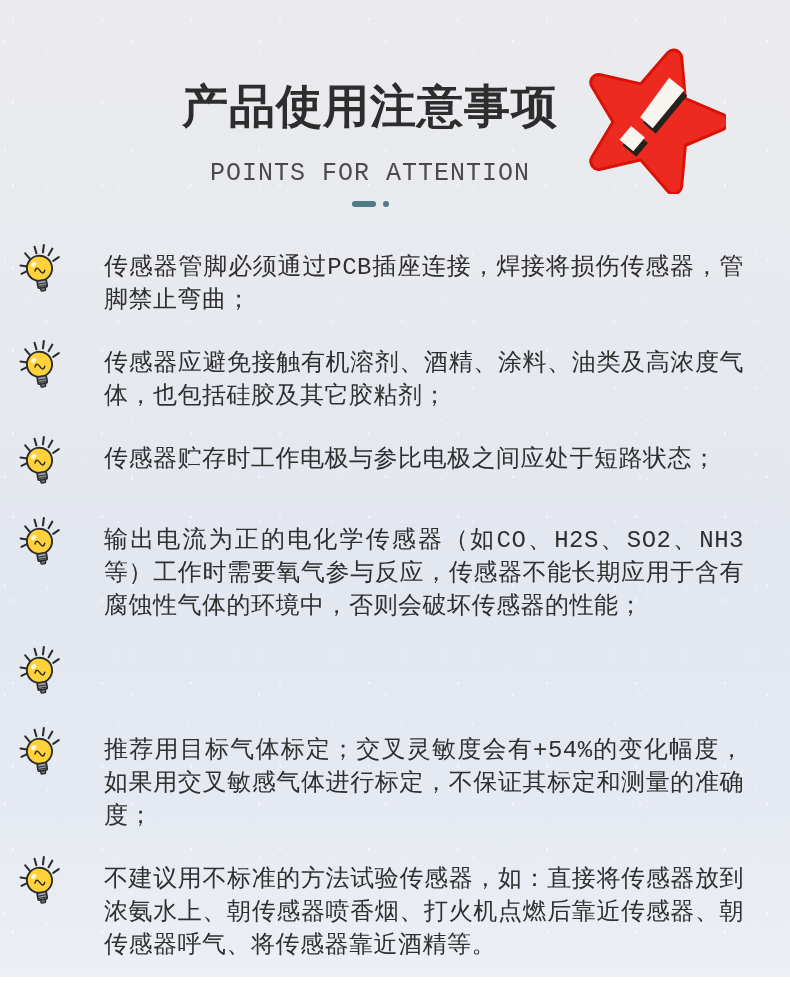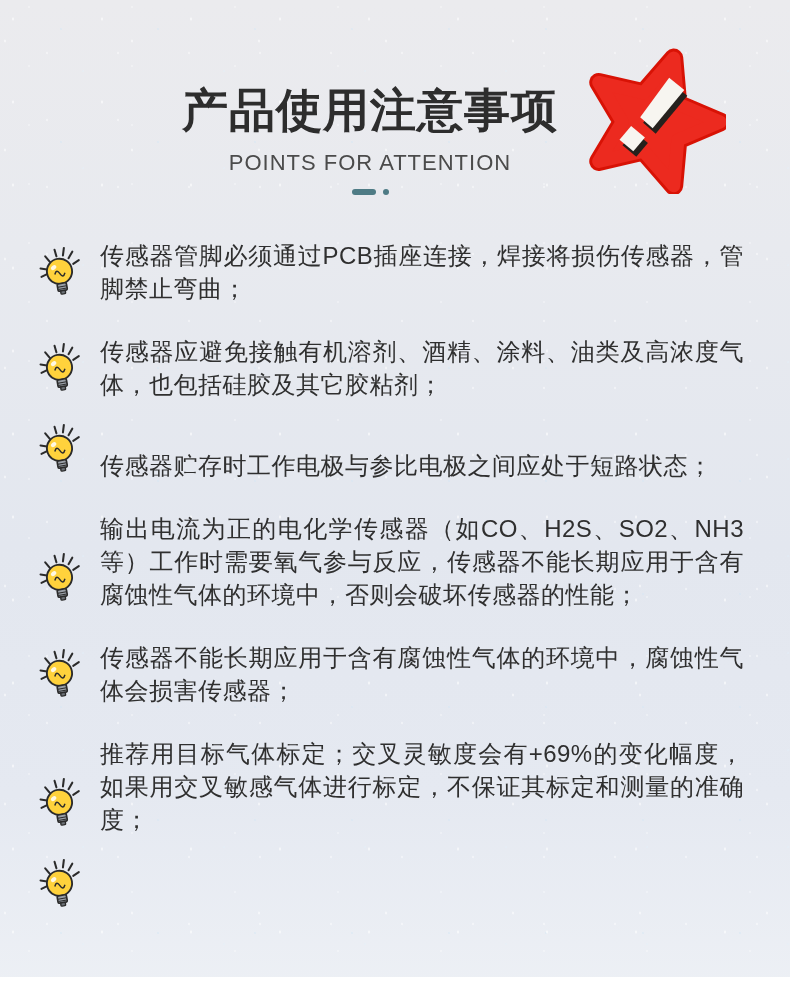--- a/index.html
+++ b/index.html
@@ -14,37 +14,38 @@
     background-image:
       radial-gradient(2px 2.8px at 13px 19px, rgba(255,255,255,.95), rgba(255,255,255,0) 75%),
       radial-gradient(1.6px 2.4px at 47px 53px, rgba(255,255,255,.85), rgba(255,255,255,0) 75%),
       radial-gradient(1.4px 2px at 29px 7px, rgba(255,255,255,.7), rgba(255,255,255,0) 75%),
       radial-gradient(1.9px 2.6px at 5px 41px, rgba(255,255,255,.9), rgba(255,255,255,0) 75%),
       radial-gradient(1.5px 2.2px at 61px 29px, rgba(210,230,245,.85), rgba(255,255,255,0) 75%),
       radial-gradient(1.3px 1.9px at 83px 71px, rgba(225,240,250,.8), rgba(255,255,255,0) 75%),
       linear-gradient(180deg, #ebebee 0%, #e8eaef 25%, #e3e7ef 55%, #e5e9f1 80%, #edf0f5 100%);
     background-size: 89px 83px, 71px 67px, 103px 59px, 127px 109px, 97px 113px, 141px 97px, 100% 100%;
     overflow: hidden;
+    font-family: Liberation Mono, monospace;
   }
   .header {
     position: relative;
     padding: 82px 120px 0 70px;
     text-align: center;
   }
   .title {
     margin: 0;
     font-size: 46px;
     line-height: 56px;
     font-weight: 700;
     letter-spacing: 1px;
     color: #2d2d2d;
   }
   .subtitle {
-    margin-top: 12px;
-    font-size: 22px;
+    margin-top: 21px;
+    font-size: 25px;
     letter-spacing: 1px;
     color: #4b4b4b;
   }
   .divider {
     margin-top: 13px;
     display: flex;
     align-items: center;
     justify-content: center;
     gap: 7px;
   }
@@ -64,23 +65,24 @@
     width: 146px; height: 150px;
   }
   .star svg { width: 100%; height: 100%; }
   .notes {
     list-style: none;
     margin: 44px 0 0 0;
     padding: 0;
   }
   .note {
     display: flex;
-    align-items: flex-end;
-    padding: 0 46px 0 34px;
+    align-items: flex-start;
+    padding: 0 46px 0 14px;
     margin-bottom: 30px;
+    gap: 24px;
   }
   .bulb {
     flex: 0 0 56px;
     width: 56px; height: 60px;
     margin: -9px 10px 0 0;
   }
   .bulb svg { width: 100%; height: 100%; }
   .note-text {
     margin: 0;
     font-size: 24px;
@@ -242,68 +244,68 @@
           <g transform="rotate(-10 28 32)">
             <circle cx="28" cy="28" r="13.5" fill="#ffd23c" stroke="#2b2b2b" stroke-width="2"></circle>
             <ellipse cx="22.5" cy="23" rx="3.2" ry="2.2" fill="#ffffff" opacity="0.85" transform="rotate(-30 22.5 23)"></ellipse>
             <path d="M22.5 30.5 q2.7 -6 5.5 0 q2.7 6 5.5 0" fill="none" stroke="#2b2b2b" stroke-width="1.6"></path>
             <rect x="23" y="41" width="10" height="8" rx="1.5" fill="#9aa0a8" stroke="#2b2b2b" stroke-width="1.8"></rect>
             <path d="M23.5 44.5 h9 M23.5 47 h9" stroke="#2b2b2b" stroke-width="1.2"></path>
             <rect x="25.5" y="49" width="5" height="3.5" rx="1" fill="#6d7278" stroke="#2b2b2b" stroke-width="1.5"></rect>
           </g>
         </svg>
       </span>
-      <p class="note-text">传感器不能长期应用于含有腐蚀性气体的环境中，腐蚀性气体会损害传感器；</p>
-    </li>
-
-    <li class="note">
-      <span class="bulb">
-        <svg viewBox="0 0 60 64" aria-hidden="true">
-          <g stroke="#2b2b2b" stroke-width="2.2" stroke-linecap="round">
-            <line x1="12" y1="12" x2="17" y2="18"></line>
-              <line x1="22" y1="5" x2="24" y2="12"></line>
-            <line x1="32" y1="3" x2="31" y2="11"></line>
-              <line x1="41" y1="7" x2="37" y2="14"></line>
-            <line x1="48" y1="16" x2="42" y2="20"></line>
-              <line x1="7" y1="25" x2="14" y2="26"></line>
-            <line x1="8" y1="34" x2="14" y2="31"></line>
-          </g>
-          <g transform="rotate(-10 28 32)">
-            <circle cx="28" cy="28" r="13.5" fill="#ffd23c" stroke="#2b2b2b" stroke-width="2"></circle>
-            <ellipse cx="22.5" cy="23" rx="3.2" ry="2.2" fill="#ffffff" opacity="0.85" transform="rotate(-30 22.5 23)"></ellipse>
-            <path d="M22.5 30.5 q2.7 -6 5.5 0 q2.7 6 5.5 0" fill="none" stroke="#2b2b2b" stroke-width="1.6"></path>
-            <rect x="23" y="41" width="10" height="8" rx="1.5" fill="#9aa0a8" stroke="#2b2b2b" stroke-width="1.8"></rect>
-            <path d="M23.5 44.5 h9 M23.5 47 h9" stroke="#2b2b2b" stroke-width="1.2"></path>
-            <rect x="25.5" y="49" width="5" height="3.5" rx="1" fill="#6d7278" stroke="#2b2b2b" stroke-width="1.5"></rect>
-          </g>
-        </svg>
-      </span>
-      <p class="note-text">推荐用目标气体标定；交叉灵敏度会有+69%的变化幅度，如果用交叉敏感气体进行标定，不保证其标定和测量的准确度；</p>
-    </li>
-
-    <li class="note">
-      <span class="bulb">
-        <svg viewBox="0 0 60 64" aria-hidden="true">
-          <g stroke="#2b2b2b" stroke-width="2.2" stroke-linecap="round">
-            <line x1="12" y1="12" x2="17" y2="18"></line>
-              <line x1="22" y1="5" x2="24" y2="12"></line>
-            <line x1="32" y1="3" x2="31" y2="11"></line>
-              <line x1="41" y1="7" x2="37" y2="14"></line>
-            <line x1="48" y1="16" x2="42" y2="20"></line>
-              <line x1="7" y1="25" x2="14" y2="26"></line>
-            <line x1="8" y1="34" x2="14" y2="31"></line>
-          </g>
-          <g transform="rotate(-10 28 32)">
-            <circle cx="28" cy="28" r="13.5" fill="#ffd23c" stroke="#2b2b2b" stroke-width="2"></circle>
-            <ellipse cx="22.5" cy="23" rx="3.2" ry="2.2" fill="#ffffff" opacity="0.85" transform="rotate(-30 22.5 23)"></ellipse>
-            <path d="M22.5 30.5 q2.7 -6 5.5 0 q2.7 6 5.5 0" fill="none" stroke="#2b2b2b" stroke-width="1.6"></path>
-            <rect x="23" y="41" width="10" height="8" rx="1.5" fill="#9aa0a8" stroke="#2b2b2b" stroke-width="1.8"></rect>
-            <path d="M23.5 44.5 h9 M23.5 47 h9" stroke="#2b2b2b" stroke-width="1.2"></path>
-            <rect x="25.5" y="49" width="5" height="3.5" rx="1" fill="#6d7278" stroke="#2b2b2b" stroke-width="1.5"></rect>
-          </g>
-        </svg>
-      </span>
+    </li>
+
+    <li class="note">
+      <span class="bulb">
+        <svg viewBox="0 0 60 64" aria-hidden="true">
+          <g stroke="#2b2b2b" stroke-width="2.2" stroke-linecap="round">
+            <line x1="12" y1="12" x2="17" y2="18"></line>
+              <line x1="22" y1="5" x2="24" y2="12"></line>
+            <line x1="32" y1="3" x2="31" y2="11"></line>
+              <line x1="41" y1="7" x2="37" y2="14"></line>
+            <line x1="48" y1="16" x2="42" y2="20"></line>
+              <line x1="7" y1="25" x2="14" y2="26"></line>
+            <line x1="8" y1="34" x2="14" y2="31"></line>
+          </g>
+          <g transform="rotate(-10 28 32)">
+            <circle cx="28" cy="28" r="13.5" fill="#ffd23c" stroke="#2b2b2b" stroke-width="2"></circle>
+            <ellipse cx="22.5" cy="23" rx="3.2" ry="2.2" fill="#ffffff" opacity="0.85" transform="rotate(-30 22.5 23)"></ellipse>
+            <path d="M22.5 30.5 q2.7 -6 5.5 0 q2.7 6 5.5 0" fill="none" stroke="#2b2b2b" stroke-width="1.6"></path>
+            <rect x="23" y="41" width="10" height="8" rx="1.5" fill="#9aa0a8" stroke="#2b2b2b" stroke-width="1.8"></rect>
+            <path d="M23.5 44.5 h9 M23.5 47 h9" stroke="#2b2b2b" stroke-width="1.2"></path>
+            <rect x="25.5" y="49" width="5" height="3.5" rx="1" fill="#6d7278" stroke="#2b2b2b" stroke-width="1.5"></rect>
+          </g>
+        </svg>
+      </span>
+      <p class="note-text">推荐用目标气体标定；交叉灵敏度会有+54%的变化幅度，如果用交叉敏感气体进行标定，不保证其标定和测量的准确度；</p>
+    </li>
+
+    <li class="note">
+      <span class="bulb">
+        <svg viewBox="0 0 60 64" aria-hidden="true">
+          <g stroke="#2b2b2b" stroke-width="2.2" stroke-linecap="round">
+            <line x1="12" y1="12" x2="17" y2="18"></line>
+              <line x1="22" y1="5" x2="24" y2="12"></line>
+            <line x1="32" y1="3" x2="31" y2="11"></line>
+              <line x1="41" y1="7" x2="37" y2="14"></line>
+            <line x1="48" y1="16" x2="42" y2="20"></line>
+              <line x1="7" y1="25" x2="14" y2="26"></line>
+            <line x1="8" y1="34" x2="14" y2="31"></line>
+          </g>
+          <g transform="rotate(-10 28 32)">
+            <circle cx="28" cy="28" r="13.5" fill="#ffd23c" stroke="#2b2b2b" stroke-width="2"></circle>
+            <ellipse cx="22.5" cy="23" rx="3.2" ry="2.2" fill="#ffffff" opacity="0.85" transform="rotate(-30 22.5 23)"></ellipse>
+            <path d="M22.5 30.5 q2.7 -6 5.5 0 q2.7 6 5.5 0" fill="none" stroke="#2b2b2b" stroke-width="1.6"></path>
+            <rect x="23" y="41" width="10" height="8" rx="1.5" fill="#9aa0a8" stroke="#2b2b2b" stroke-width="1.8"></rect>
+            <path d="M23.5 44.5 h9 M23.5 47 h9" stroke="#2b2b2b" stroke-width="1.2"></path>
+            <rect x="25.5" y="49" width="5" height="3.5" rx="1" fill="#6d7278" stroke="#2b2b2b" stroke-width="1.5"></rect>
+          </g>
+        </svg>
+      </span>
+      <p class="note-text">不建议用不标准的方法试验传感器，如：直接将传感器放到浓氨水上、朝传感器喷香烟、打火机点燃后靠近传感器、朝传感器呼气、将传感器靠近酒精等。</p>
     </li>
 
   </ul>
 
   <div class="footer-strip"></div>
 </div>
 
 </body></html>

